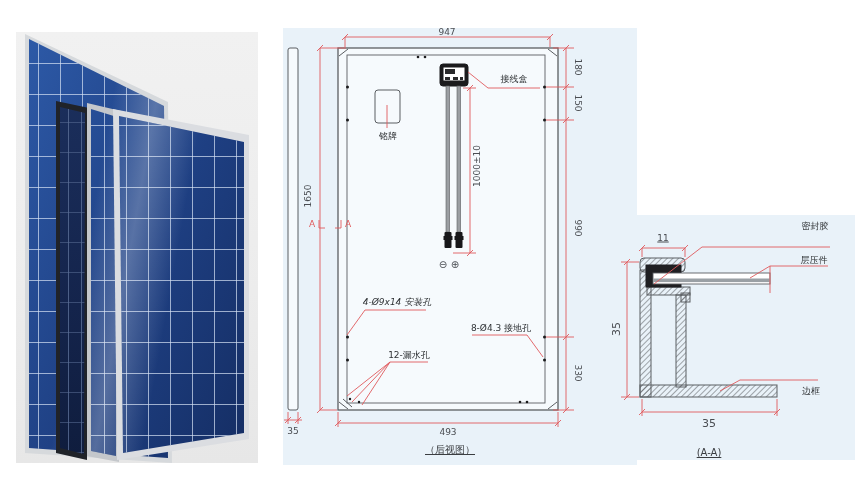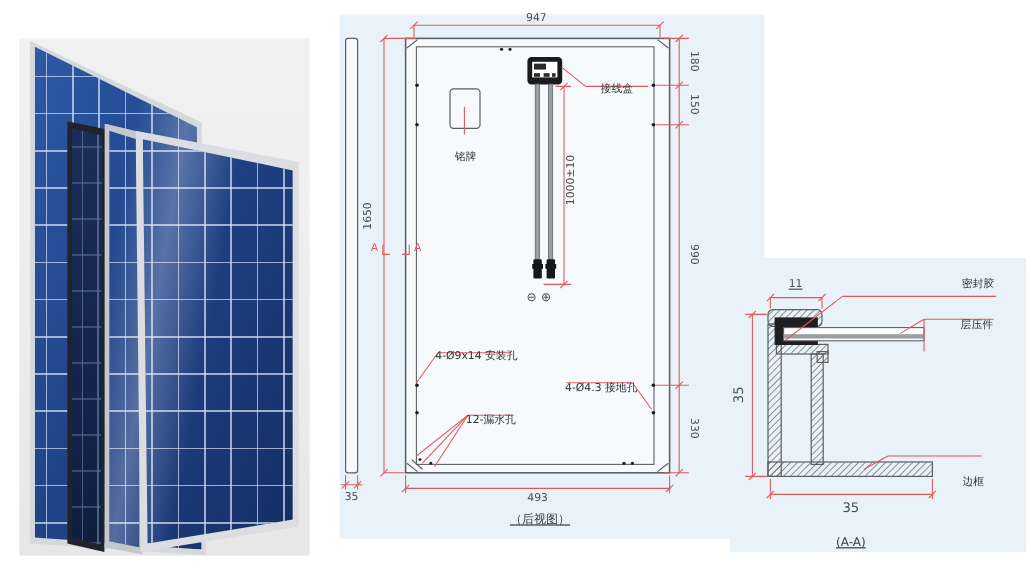--- a/index.html
+++ b/index.html
@@ -18,28 +18,28 @@
       repeating-linear-gradient(180deg, rgba(214,226,244,.7) 0 1.4px, rgba(255,255,255,0) 1.4px 31px),
       linear-gradient(115deg,#2e5ba9 0%,#1e3f82 55%,#142c61 100%);
   }
   .cellsDark{
     background:
       repeating-linear-gradient(90deg, rgba(90,110,150,.8) 0 1.2px, rgba(255,255,255,0) 1.2px 13px),
       repeating-linear-gradient(180deg, rgba(90,110,150,.55) 0 1.2px, rgba(255,255,255,0) 1.2px 30px),
       linear-gradient(170deg,#1d3261 0%,#14244c 60%,#0e1b3a 100%);
   }
   
-  #rear{left:283px;top:12px;width:354px;height:437px;background:#e9f2f9;}
+  #rear{left:283px;top:28px;width:354px;height:437px;background:#e9f2f9;}
   #aa{left:608px;top:215px;width:247px;height:245px;background:#e9f2f9;}
   #rear svg,#aa svg{position:absolute;left:0;top:0;}
   .t{
     position:absolute;transform:translate(-50%,-50%);
     font-size:9px;color:#4a4d52;white-space:nowrap;line-height:1;
   }
-  .zh{color:#2f3235;margin-top:12px;}
+  .zh{color:#2f3235;}
   .r90{transform:translate(-50%,-50%) rotate(90deg);}
   .rn90{transform:translate(-50%,-50%) rotate(-90deg);}
   .redtxt{color:#e05a5c;}
   .cap{font-size:10px;color:#3a3d40;text-decoration:underline;}
 </style>
 </head>
 <body>
 
 <div id="photo" class="panel">
   <div class="pv" style="clip-path:polygon(9px 2px,152px 70px,156px 431px,9px 421px);background:#d6d9dc;"></div>
@@ -169,23 +169,23 @@
   <div class="t rn90" style="left:25px;top:168px;">1650</div>
   <div class="t" style="left:165px;top:404px;">493</div>
   <div class="t" style="left:10px;top:403px;">35</div>
   <div class="t r90" style="left:294px;top:39px;">180</div>
   <div class="t r90" style="left:294px;top:75px;">150</div>
   <div class="t r90" style="left:294px;top:200px;">990</div>
   <div class="t r90" style="left:294px;top:345px;">330</div>
   <div class="t rn90" style="left:194px;top:138px;">1000±10</div>
   <div class="t zh" style="left:231px;top:51px;">接线盒</div>
   <div class="t zh" style="left:105px;top:108px;">铭牌</div>
-  <div class="t zh" style="left:114px;top:274px;">4-Ø9x14 安装孔</div>
+  <div class="t zh" style="left:114px;top:274px;font-style:italic;">4-Ø9x14 安装孔</div>
   <div class="t zh" style="left:126px;top:327px;text-align:right;">12-漏水孔</div>
-  <div class="t zh" style="left:218px;top:300px;">4-Ø4.3 接地孔</div>
+  <div class="t zh" style="left:218px;top:300px;">8-Ø4.3 接地孔</div>
   <div class="t redtxt" style="left:29px;top:196px;">A</div>
   <div class="t redtxt" style="left:65px;top:196px;">A</div>
   <div class="t" style="left:160px;top:237px;font-size:10px;">⊖</div>
   <div class="t" style="left:172px;top:237px;font-size:10px;">⊕</div>
   <div class="t cap" style="left:167px;top:422px;">（后视图）</div>
 </div>
 
 <div id="aa" class="panel">
   <svg width="247" height="245" viewBox="0 0 247 245">
     <defs>

